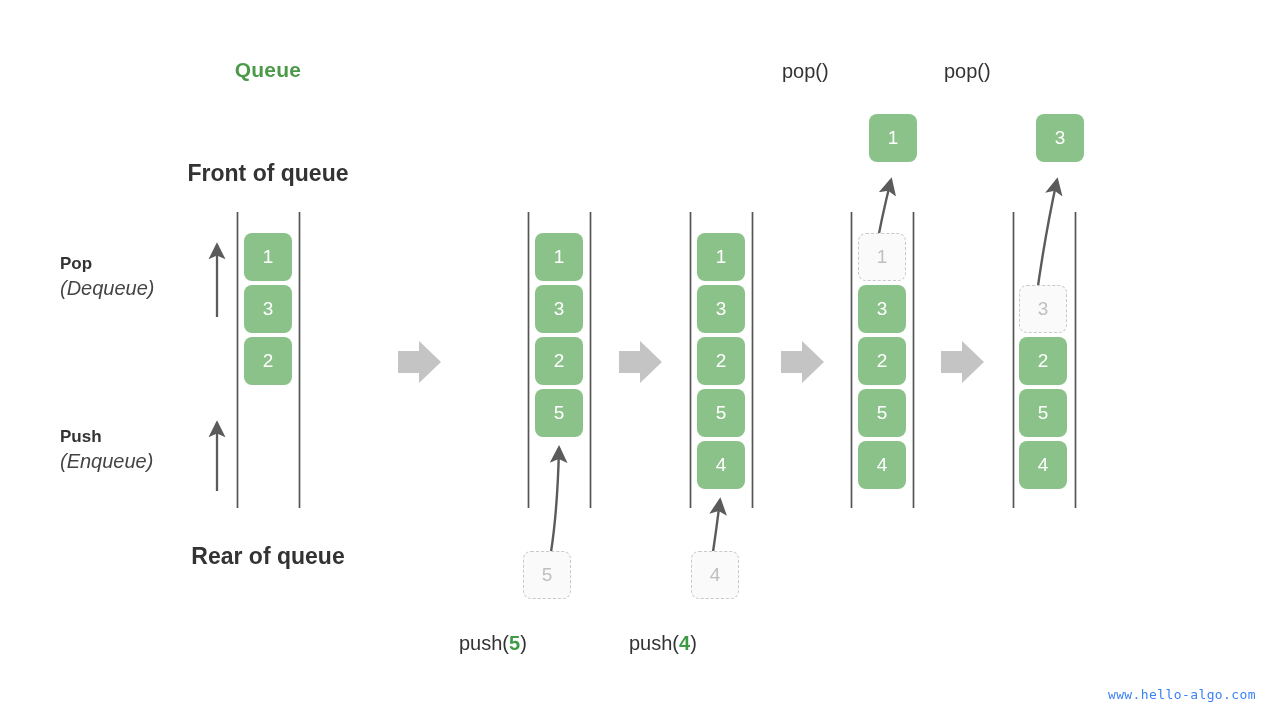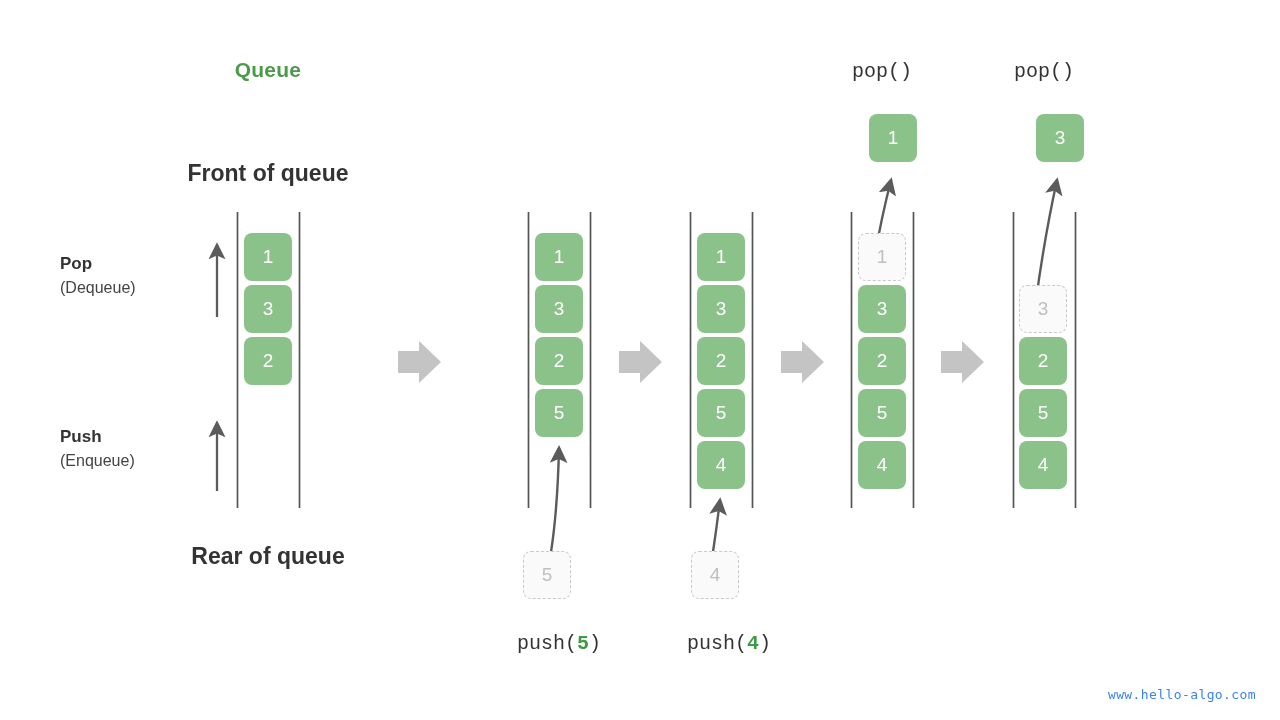--- a/index.html
+++ b/index.html
@@ -49,25 +49,26 @@
     width: 150px;
     color: #333333;
   }
   .side-label .ln1 {
     font-size: 17px;
     font-weight: bold;
     line-height: 24px;
     display: block;
   }
   .side-label .ln2 {
-    font-size: 16px;
+    font-size: 20px;
     font-weight: normal;
     line-height: 24px;
     display: block;
     color: #444444;
+    font-style: italic;
   }
   .side-pop  { left: 60px; top: 252px; }
   .side-push { left: 60px; top: 425px; }
 
   
   .cell {
     position: absolute;
     width: 48px;
     height: 48px;
     border-radius: 8px;
@@ -83,22 +84,22 @@
   .cell.ghost {
     background: #fafafa;
     border: 1.6px dashed #c9c9c9;
     color: #bfbfbf;
   }
 
   
   .code-caption {
     position: absolute;
     width: 200px;
-    text-align: center;
-    font-family: Liberation Mono, monospace;
+    text-align: left;
+    font-family: Liberation Sans, sans-serif;
     font-size: 20px;
     color: #333333;
     white-space: pre;
   }
   .code-caption .val {
     color: #3e9b45;
     font-weight: bold;
   }
 
   

